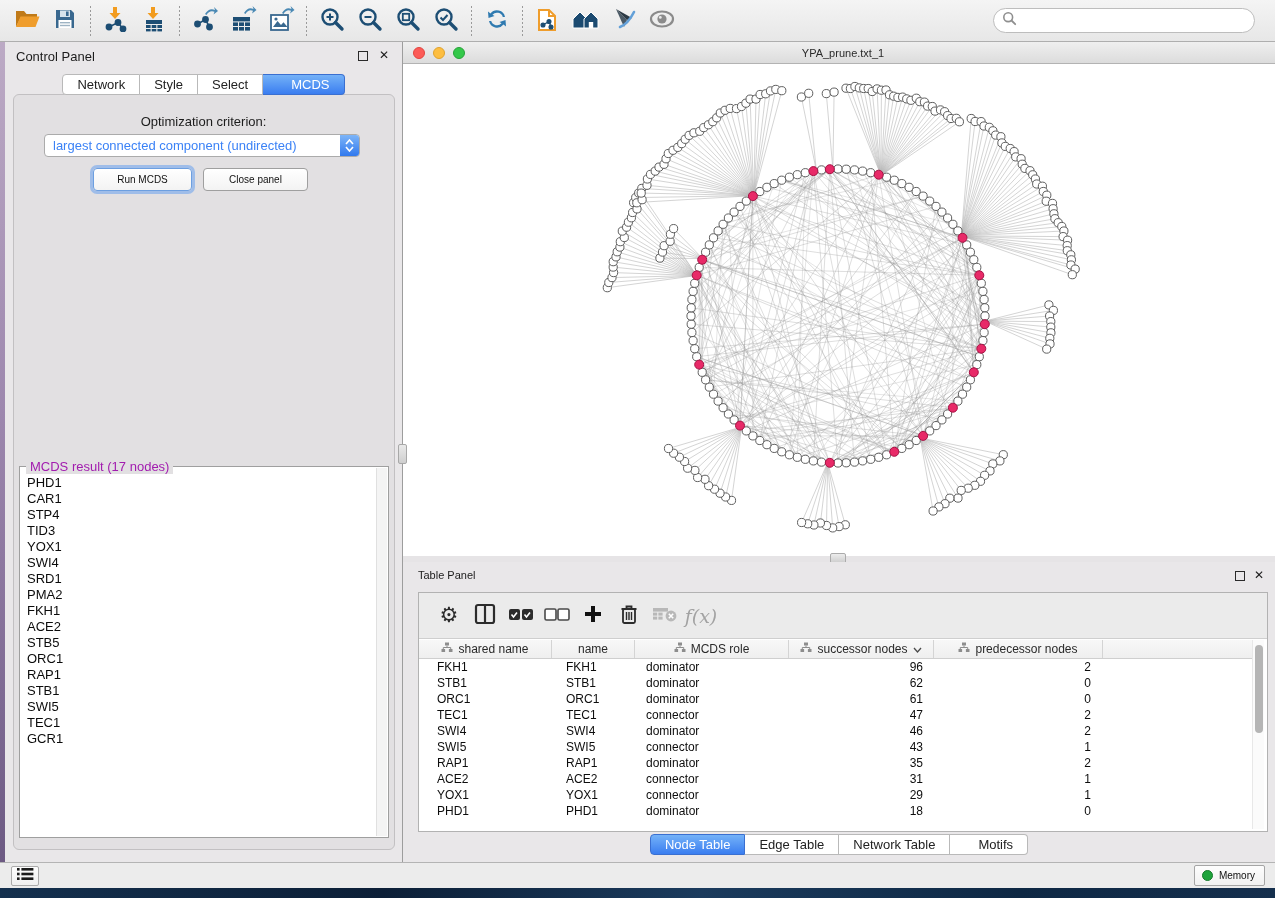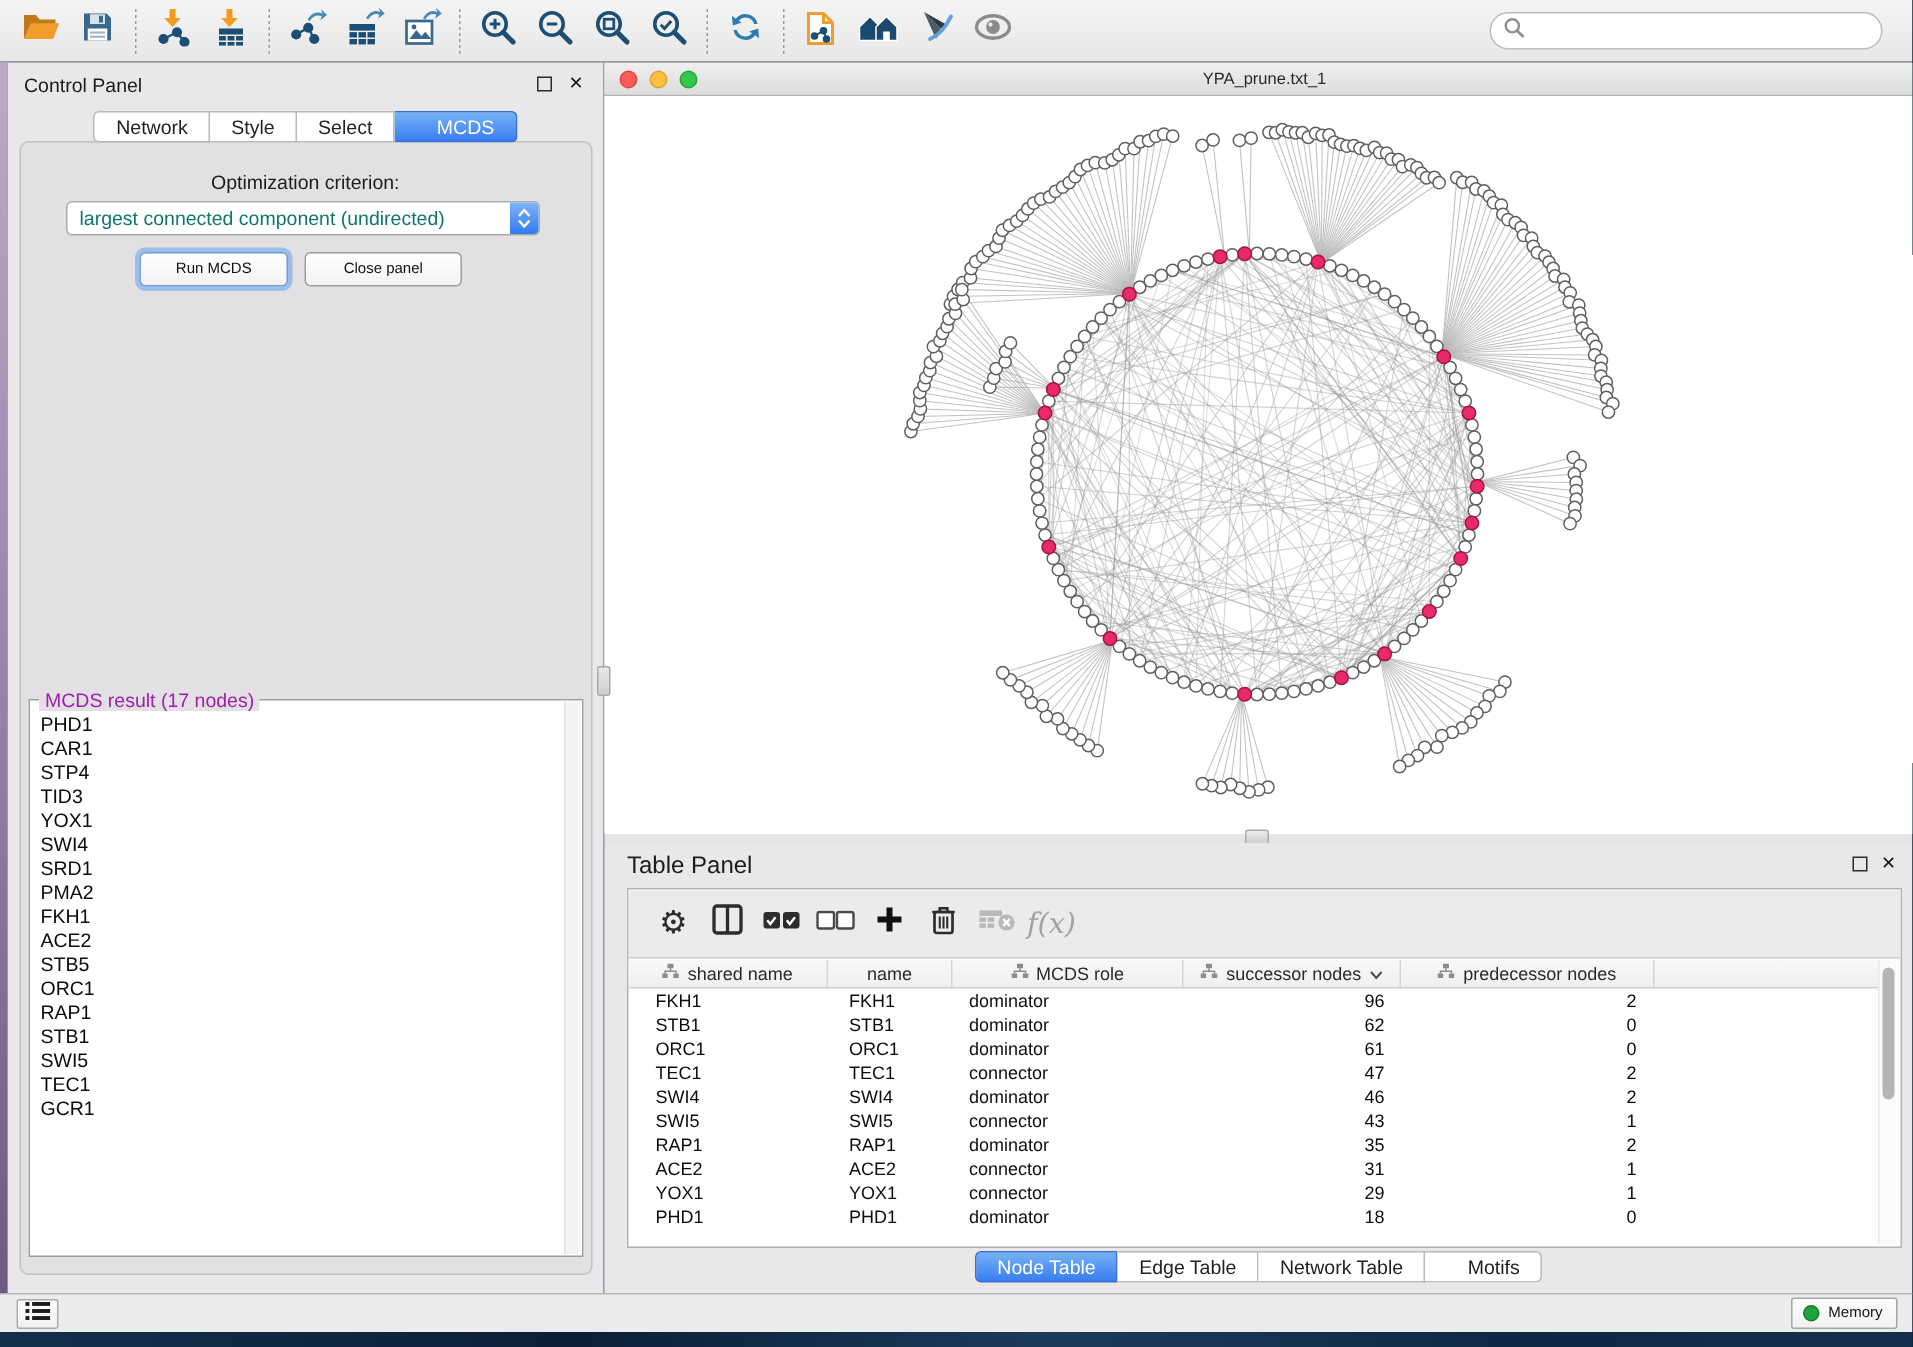--- a/index.html
+++ b/index.html
@@ -41,21 +41,21 @@
     background:#e2e0e2; border:1px solid #c2c0c2; border-radius:6px; }
   .tabrow { position:absolute; top:32px; left:0; width:100%; display:flex; justify-content:center; z-index:3; }
   .tab { height:21px; padding:0 14px; background:#fff; border:1px solid #b9b9b9; border-left:none;
     font-size:13px; color:#222; display:flex; align-items:center; }
   .tab:first-child { border-left:1px solid #b9b9b9; border-radius:4px 0 0 4px; }
   .tab:last-child { border-radius:0 4px 4px 0;padding-left:28px; }
   .tab.active { background:linear-gradient(#74b2f8,#3a7df0); border-color:#3a6fd0; color:#fff; }
   .opt-label { position:absolute; top:72px; width:100%; text-align:center; font-size:13px; color:#1c1c1c; }
   .dropdown { position:absolute; left:39px; top:92px; width:316px; height:23px; background:#fff;
     border:1px solid #ababab; border-radius:4px; display:flex; align-items:center; }
-  .dropdown .dd-text { flex:1; font-size:13px; color:#0f766e; padding-left:8px; white-space:nowrap; }
+  .dropdown .dd-text { flex:1; font-size:13px; color:#3b82f6; padding-left:8px; white-space:nowrap; }
   .dd-stepper { width:19px; height:21px; margin-right:0; border-radius:0 3px 3px 0;
     background:linear-gradient(#7db5f8,#3179ee); display:flex; flex-direction:column;
     align-items:center; justify-content:center; gap:1px; }
   .dd-stepper svg { display:block; }
   .btnrow { position:absolute; top:126px; left:0; width:100%; }
   .pushbtn { position:absolute; height:23px; background:linear-gradient(#ffffff,#f3f3f3);
     border:1px solid #9f9f9f; border-radius:4px; font-size:10px; color:#111;
     display:flex; align-items:center; justify-content:center; font-family:inherit; }
   .btn-run { left:88px; width:99px; box-shadow:0 0 0 3px rgba(103,160,239,0.55); border-color:#6d9fe0; }
   .btn-closepanel { left:198px; width:105px; }
@@ -83,21 +83,21 @@
 
   
   .vsplit-handle { position:absolute; left:398px; top:444px; width:9px; height:20px;
     background:linear-gradient(#e9e9e9,#cfcfcf); border:1px solid #a8a8a8; border-radius:2px; z-index:5; }
   .hsplit { position:absolute; left:403px; top:556px; width:872px; height:6px; background:#e6e4e6; }
   .hsplit-handle { position:absolute; left:427px; top:-3px; width:16px; height:11px;
     background:linear-gradient(#ececec,#cccccc); border:1px solid #ababab; border-radius:2px; }
 
   
   .table-panel { position:absolute; left:403px; top:562px; width:872px; height:300px; background:#e9e7e9; }
-  .tp-title { position:absolute; left:15px; top:7px; font-size:16px; color:#1c1c1c; }
+  .tp-title { position:absolute; left:15px; top:7px; font-size:11px; color:#1c1c1c; }
   .tp-float { right:30px; } .tp-close { right:11px; }
   .tp-widget { position:absolute; left:15px; top:30px; width:850px; height:240px;
     background:#fff; border:1px solid #b2b2b2; }
   .tp-toolbar { position:absolute; left:0; top:0; width:100%; height:46px; background:#ebebeb;
     border-bottom:1px solid #cfcfcf; display:flex; align-items:center; padding-left:12px; }
   .tpbtn { width:36px; height:34px; display:flex; align-items:center; justify-content:center; border-radius:4px; }
   .gear-glyph { font-size:21px; color:#2c2c2c; font-family:"DejaVu Sans",sans-serif; line-height:1; }
   .fx-glyph { font-family:"DejaVu Serif",serif; font-style:italic; font-size:19px; color:#a2a2a2; }
   .thead { position:absolute; left:0; top:47px; width:836px; height:19px; display:flex;
     background:linear-gradient(#f8f8f8,#efefef); border-bottom:1px solid #cfcfcf; }

